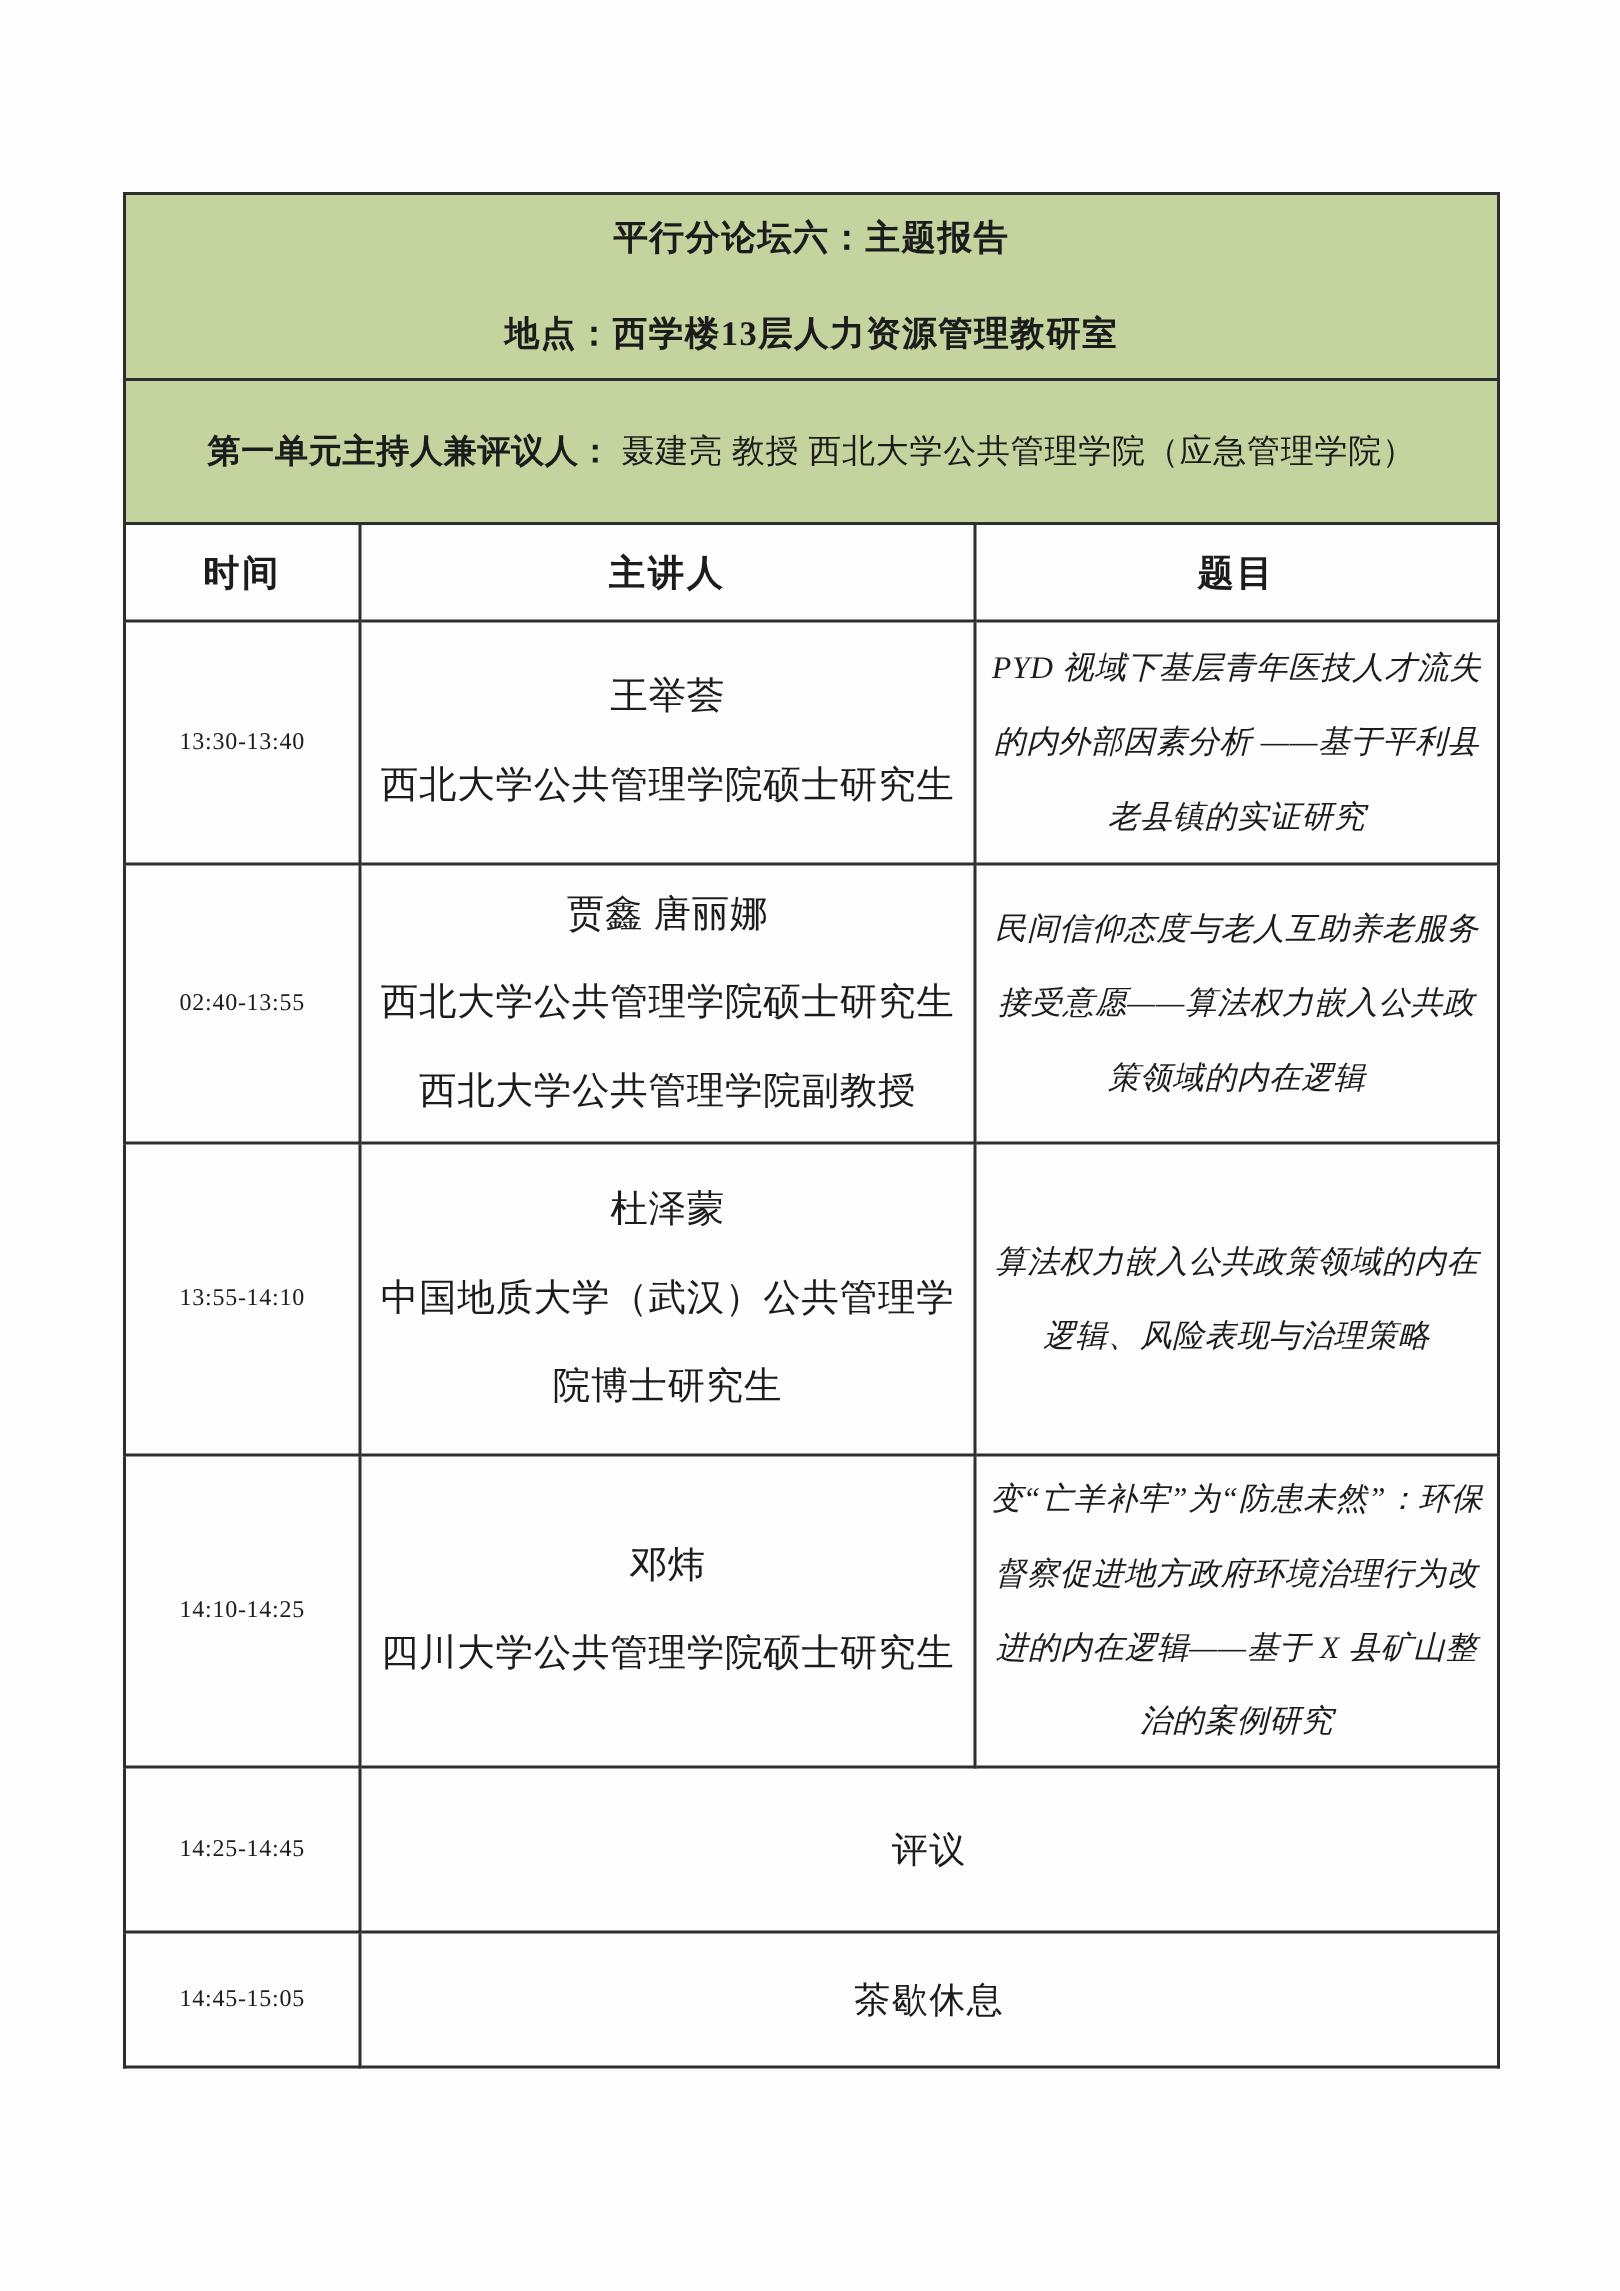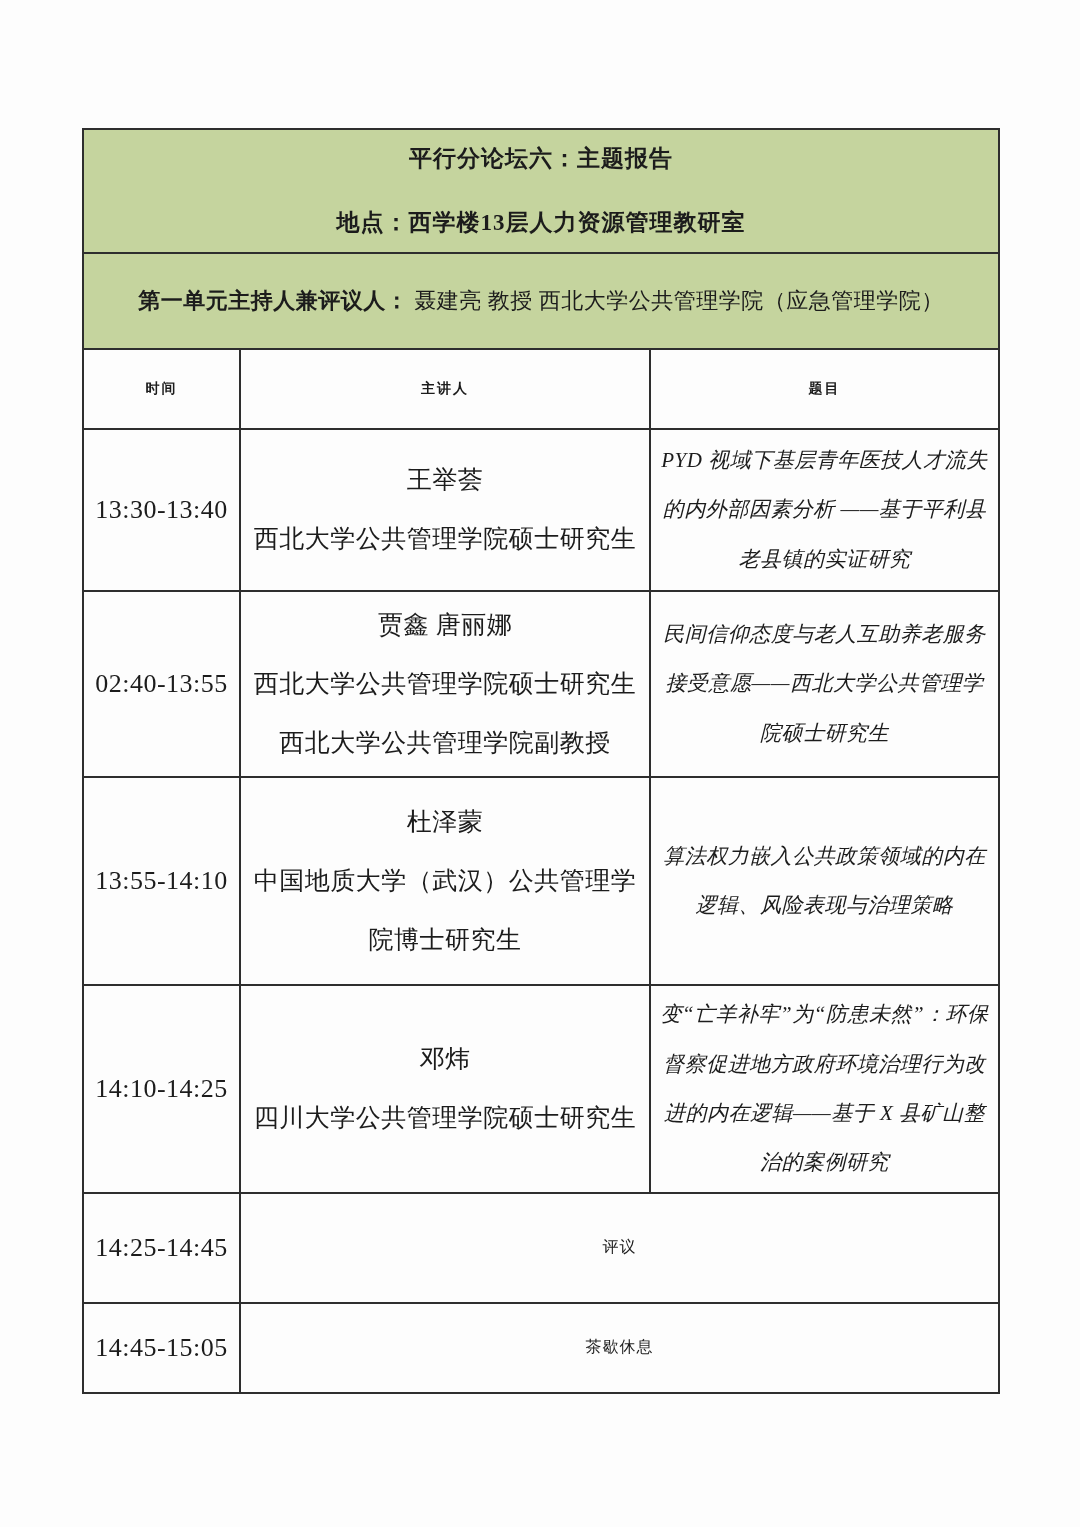--- a/index.html
+++ b/index.html
@@ -41,30 +41,30 @@
     font-size: 23px;
     letter-spacing: 1px;
     line-height: 1.3;
   }
   .banner-gap { height: 34px; }
 
   .unit-cell { height: 96px; font-size: 22px; letter-spacing: 0.5px; }
   .unit-label { font-weight: bold; }
   .unit-value { font-weight: normal; }
 
-  .head-row td { height: 80px; font-weight: bold; font-size: 14px; letter-spacing: 2px; }
+  .head-row td { height: 65px; font-weight: bold; font-size: 24px; letter-spacing: 2px; }
 
   .time-cell {
-    font-size: 26px;
+    font-size: 16px;
     letter-spacing: 0.5px;
     white-space: nowrap;
   }
   .speaker-cell { font-size: 25px; line-height: 2.35; letter-spacing: 0.5px; }
   .title-cell  { font-size: 21px; line-height: 2.35; letter-spacing: 0.5px; padding: 6px 10px; font-style: italic; }
-  .merged-cell { font-size: 16px; letter-spacing: 1px; }
+  .merged-cell { font-size: 24px; letter-spacing: 1px; }
 
   .r0 { height: 162px; }
   .r1 { height: 180px; }
   .r2 { height: 208px; }
   .r3 { height: 152px; }
   .r4 { height: 110px; padding-left: 40px; }
   .r5 { height: 90px; }
 </style>
 </head>
 <body>
@@ -108,21 +108,21 @@
       <td class="title-cell">PYD 视域下基层青年医技人才流失的内外部因素分析 ——基于平利县老县镇的实证研究</td>
     </tr>
 
     <tr class="r1">
       <td class="time-cell">02:40-13:55</td>
       <td class="speaker-cell">
         <div>贾鑫 唐丽娜</div>
         <div>西北大学公共管理学院硕士研究生</div>
         <div>西北大学公共管理学院副教授</div>
       </td>
-      <td class="title-cell">民间信仰态度与老人互助养老服务接受意愿——西北大学公共管理学院硕士研究生</td>
+      <td class="title-cell">民间信仰态度与老人互助养老服务接受意愿——算法权力嵌入公共政策领域的内在逻辑</td>
     </tr>
 
     <tr class="r2">
       <td class="time-cell">13:55-14:10</td>
       <td class="speaker-cell">
         <div>杜泽蒙</div>
         <div>中国地质大学（武汉）公共管理学院博士研究生</div>
       </td>
       <td class="title-cell">算法权力嵌入公共政策领域的内在逻辑、风险表现与治理策略</td>
     </tr>

